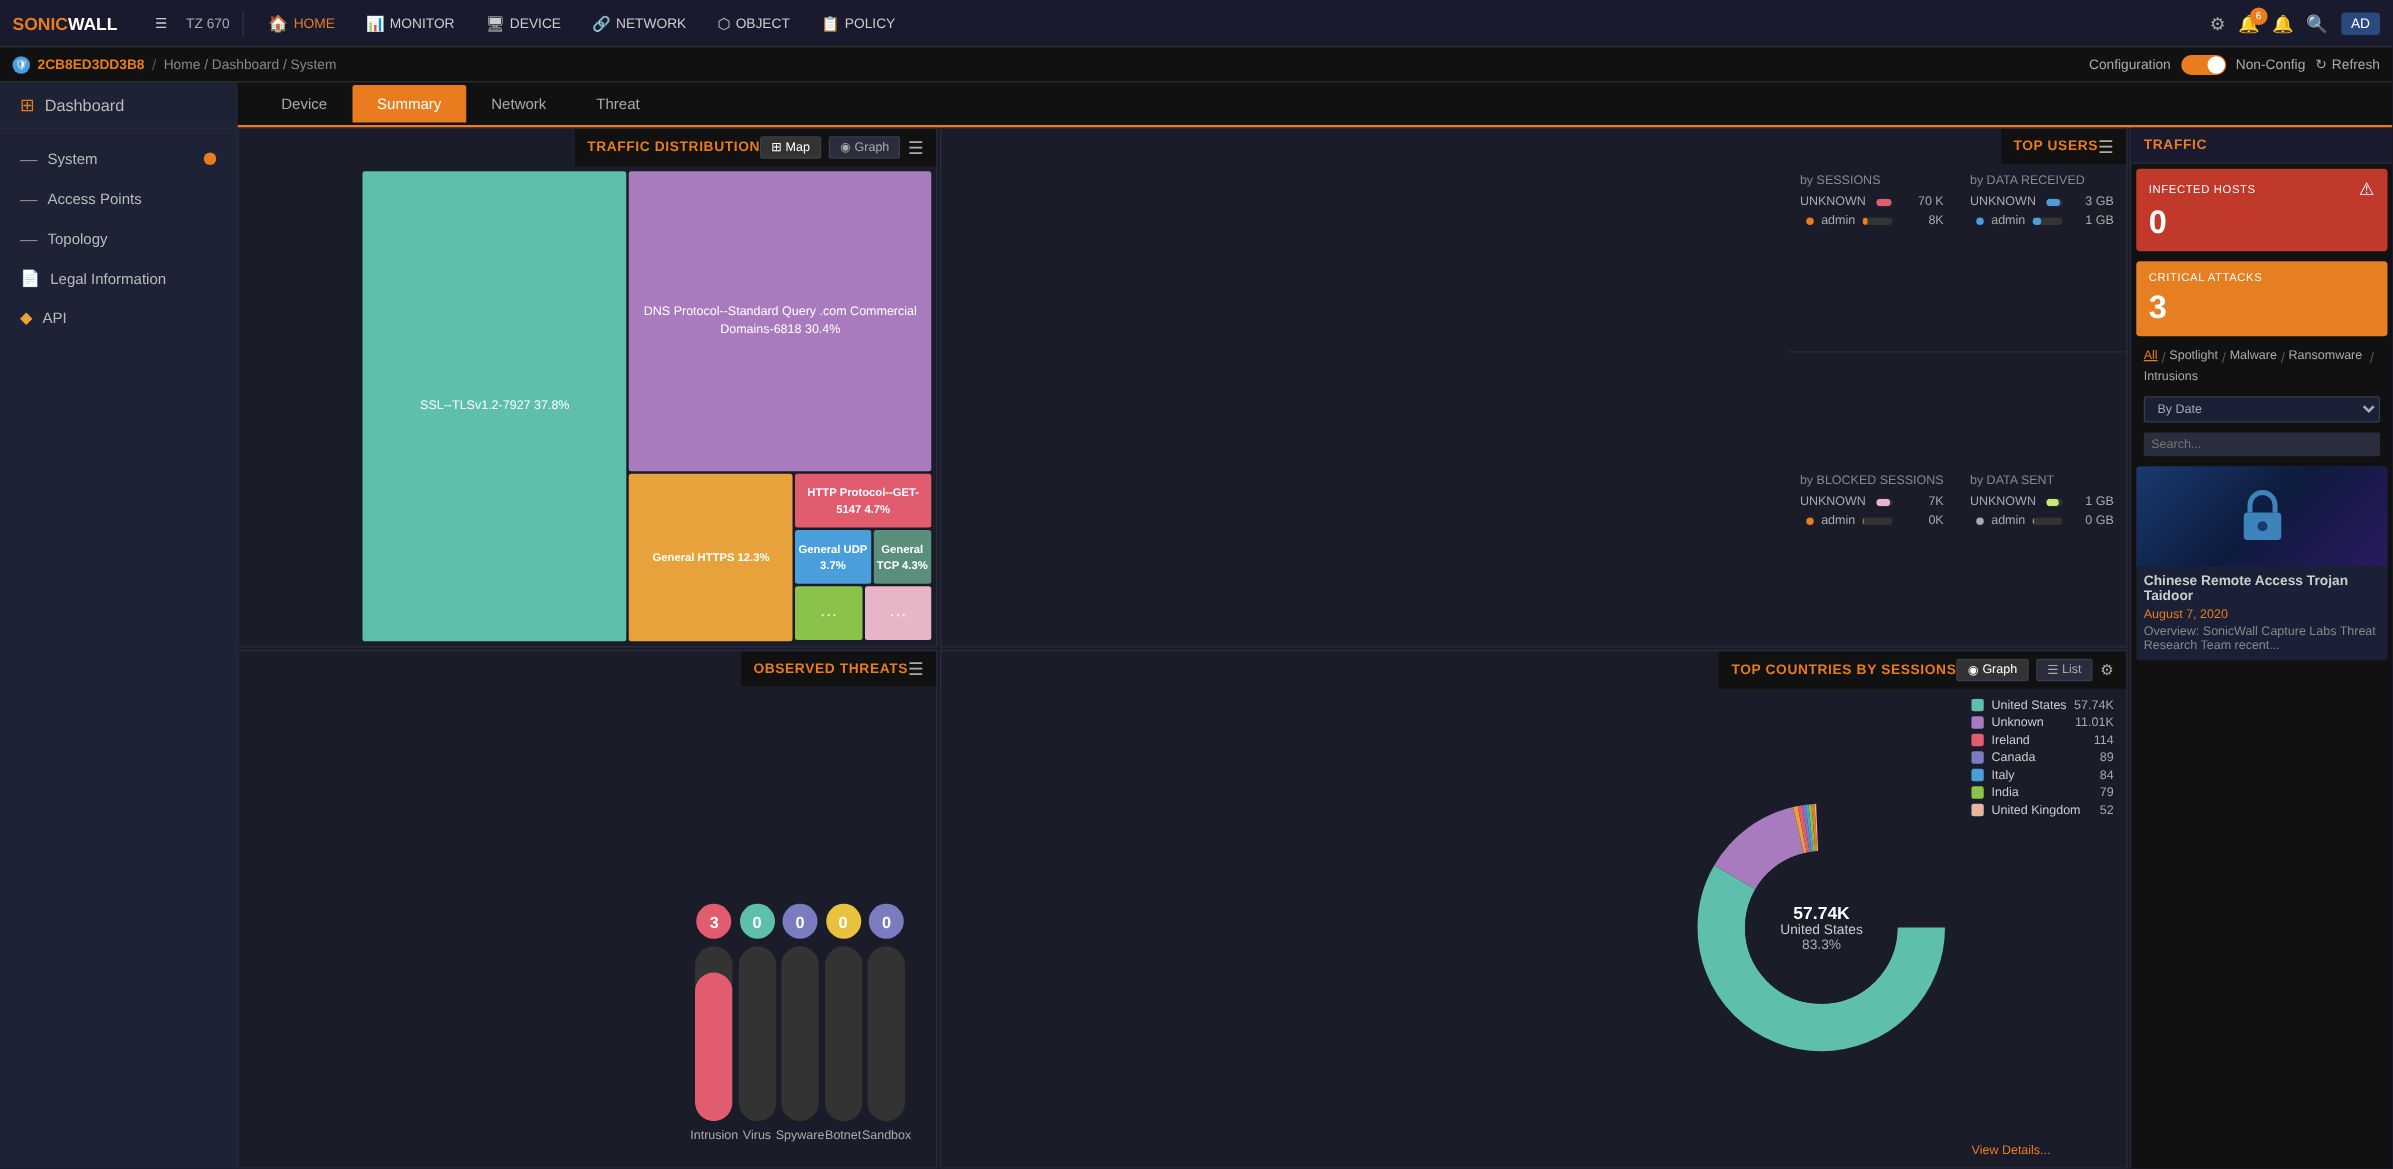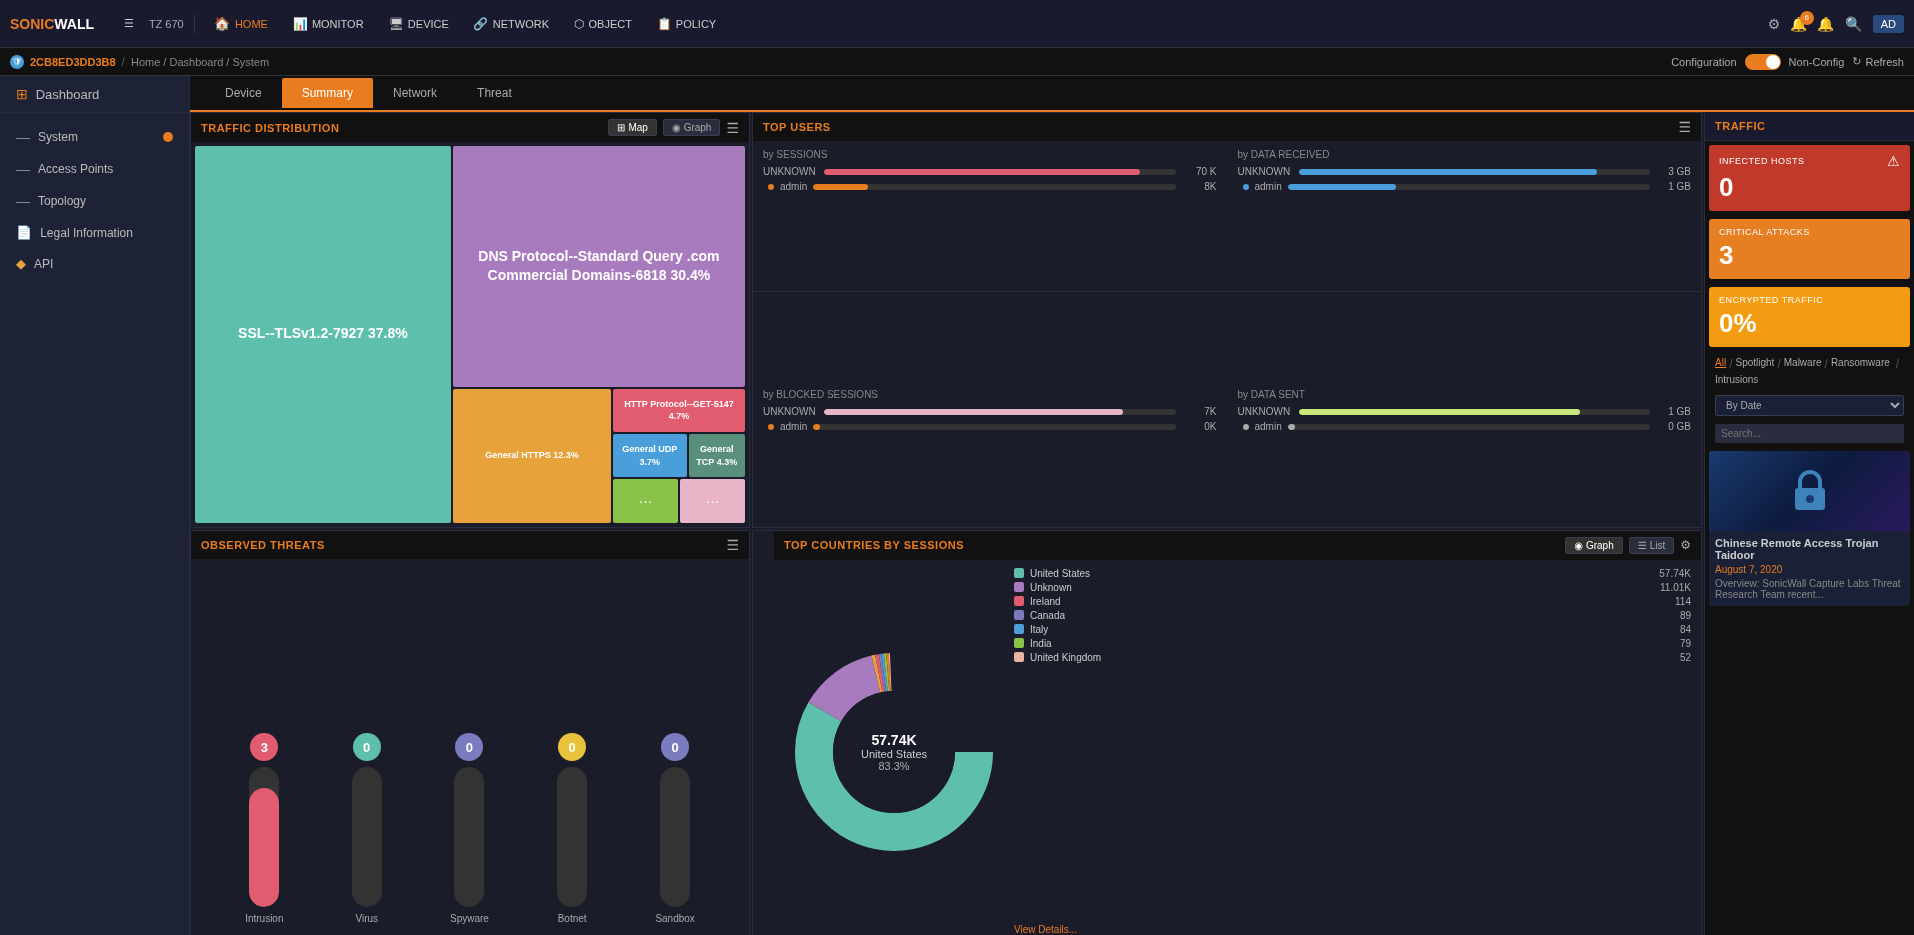--- a/index.html
+++ b/index.html
@@ -1,21 +1,21 @@
 <!DOCTYPE html>
 <html><head>
   <meta charset="utf-8">
   <style>
     * { box-sizing: border-box; margin: 0; padding: 0; }
     body { font-family: Arial, sans-serif; background: #1a1a2e; color: #ccc; font-size: 12px; overflow: hidden; }
 
     
     .top-nav {
       background: #1a1a2e;
-      height: 48px;
+      height: 38px;
       display: flex;
       align-items: center;
       padding: 0 10px;
       border-bottom: 1px solid #333;
     }
     .logo {
       color: #fff;
       font-weight: bold;
       font-size: 14px;
       margin-right: 20px;
@@ -136,20 +136,21 @@
       flex: 1;
       overflow: hidden;
     }
 
     .panel {
       background: #1a1c2a;
       border: 1px solid #2a2d3e;
       display: flex;
       flex-direction: column;
       overflow: hidden;
+      align-items: flex-end;
     }
     .panel-header {
       display: flex;
       align-items: center;
       justify-content: space-between;
       padding: 6px 10px;
       background: #111;
       flex-shrink: 0;
     }
     .panel-title {
@@ -392,21 +393,21 @@
     .treemap-right-top { flex: 1.8; background: #a87bbf; display: flex; align-items: center; justify-content: center; border-radius: 2px; }
     .treemap-right-bottom { flex: 1; display: flex; gap: 2px; }
     .treemap-rb-left { flex: 1.2; background: #e8a23c; display: flex; align-items: center; justify-content: center; border-radius: 2px; }
     .treemap-rb-right { flex: 1; display: flex; flex-direction: column; gap: 2px; }
     .treemap-rb-top { flex: 1; background: #e05c6e; display: flex; align-items: center; justify-content: center; border-radius: 2px; }
     .treemap-rb-mid { flex: 1; display: flex; gap: 2px; }
     .treemap-rb-bot { flex: 1; display: flex; gap: 2px; }
     .treemap-rb-bot-left { flex: 1; background: #8bc34a; display: flex; align-items: center; justify-content: center; border-radius: 2px; }
     .treemap-tcp { flex: 1; background: #5a8f7b; display: flex; align-items: center; justify-content: center; border-radius: 2px; }
     .small-dots { color: #fff; font-size: 14px; }
-    .treemap-text { color: #fff; font-size: 14px; text-align: center; font-weight: bold; line-height: 1.4; padding: 4px; }
+    .treemap-text { color: #fff; font-size: 10px; text-align: center; font-weight: normal; line-height: 1.4; padding: 4px; }
     .treemap-text-sm { color: #fff; font-size: 9px; text-align: center; font-weight: bold; line-height: 1.4; padding: 2px; }
 
     
     .udp-block { background: #4a9eda; flex: 1.3; display: flex; align-items: center; justify-content: center; border-radius: 2px; }
 
     
     .divider { background: #2a2d3e; height: 1px; margin: 4px 0; }
   </style>
 </head>
 <body>
@@ -820,26 +821,20 @@
           <div class="insight-card-value">0</div>
         </div>
 
         <div class="insight-card orange">
           <div class="insight-card-title">
             <span>CRITICAL ATTACKS</span>
           </div>
           <div class="insight-card-value">3</div>
         </div>
 
-        <div class="insight-card gold">
-          <div class="insight-card-title">
-            <span>ENCRYPTED TRAFFIC</span>
-          </div>
-          <div class="insight-card-value">0%</div>
-        </div>
 
         <div class="insight-links">
           <span class="insight-link active">All</span>
           <span class="insight-link-sep"> / </span>
           <span class="insight-link">Spotlight</span>
           <span class="insight-link-sep"> / </span>
           <span class="insight-link">Malware</span>
           <span class="insight-link-sep"> / </span>
           <span class="insight-link">Ransomware</span>
           <br>

